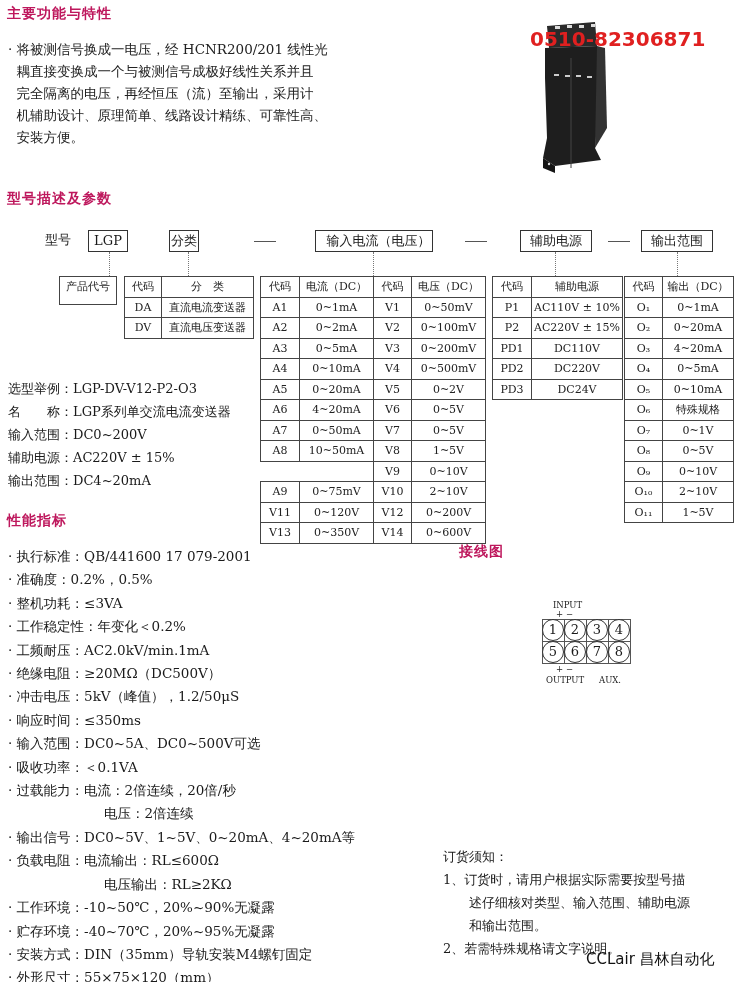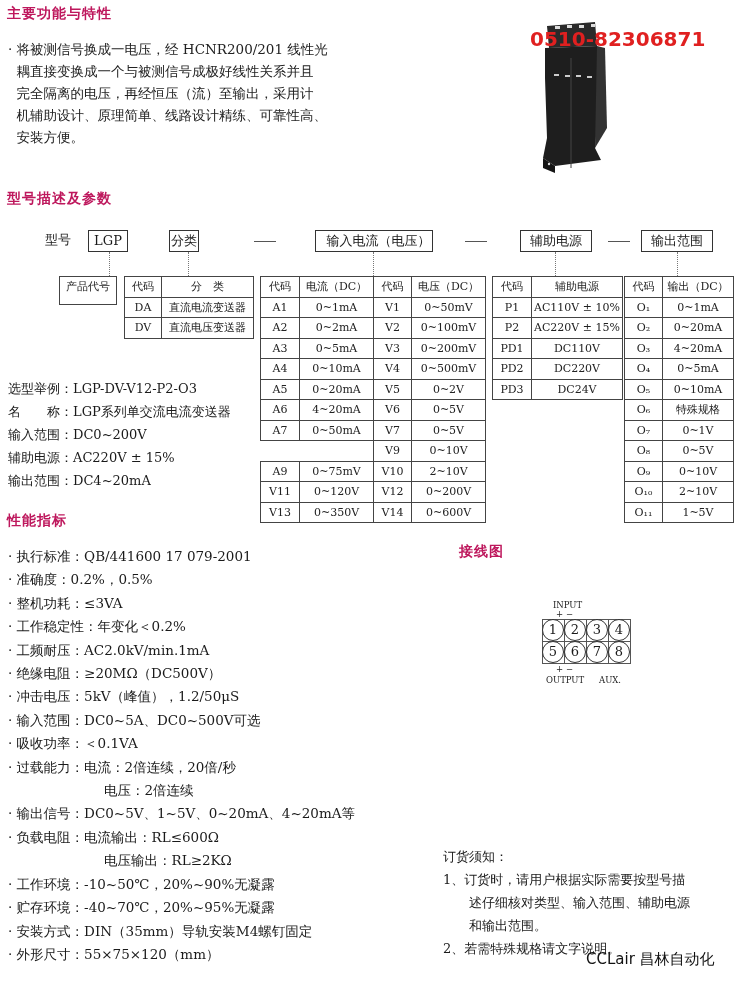--- a/index.html
+++ b/index.html
@@ -144,20 +144,26 @@
         <td>V6</td>
         <td>0~5V</td>
       </tr>
   <tr>
         <td>A7</td>
         <td>0~50mA</td>
         <td>V7</td>
         <td>0~5V</td>
       </tr>
   <tr>
+        <td>A8</td>
+        <td>10~50mA</td>
+        <td>V8</td>
+        <td>1~5V</td>
+      </tr>
+  <tr>
         <td class="empty" style="border-right:none"></td>
         <td class="empty"></td>
         <td>V9</td>
         <td>0~10V</td>
       </tr>
   <tr>
         <td>A9</td>
         <td>0~75mV</td>
         <td>V10</td>
         <td>2~10V</td>
@@ -269,20 +275,21 @@
 
 <div class="abs h1" style="left:7px;top:512px;">性能指标</div>
 <div class="abs perf">
   <div class="row">· 执行标准：QB/441600  17  079-2001</div>
   <div class="row">· 准确度：0.2%，0.5%</div>
   <div class="row">· 整机功耗：≤3VA</div>
   <div class="row">· 工作稳定性：年变化＜0.2%</div>
   <div class="row">· 工频耐压：AC2.0kV/min.1mA</div>
   <div class="row">· 绝缘电阻：≥20MΩ（DC500V）</div>
   <div class="row">· 冲击电压：5kV（峰值），1.2/50μS</div>
+  <div class="row">· 响应时间：≤350ms</div>
   <div class="row">· 输入范围：DC0~5A、DC0~500V可选</div>
   <div class="row">· 吸收功率：＜0.1VA</div>
   <div class="row">· 过载能力：电流：2倍连续，20倍/秒</div>
   <div class="row ind">电压：2倍连续</div>
   <div class="row">· 输出信号：DC0~5V、1~5V、0~20mA、4~20mA等</div>
   <div class="row">· 负载电阻：电流输出：RL≤600Ω</div>
   <div class="row ind">电压输出：RL≥2KΩ</div>
   <div class="row">· 工作环境：-10~50℃，20%~90%无凝露</div>
   <div class="row">· 贮存环境：-40~70℃，20%~95%无凝露</div>
   <div class="row">· 安装方式：DIN（35mm）导轨安装M4螺钉固定</div>

